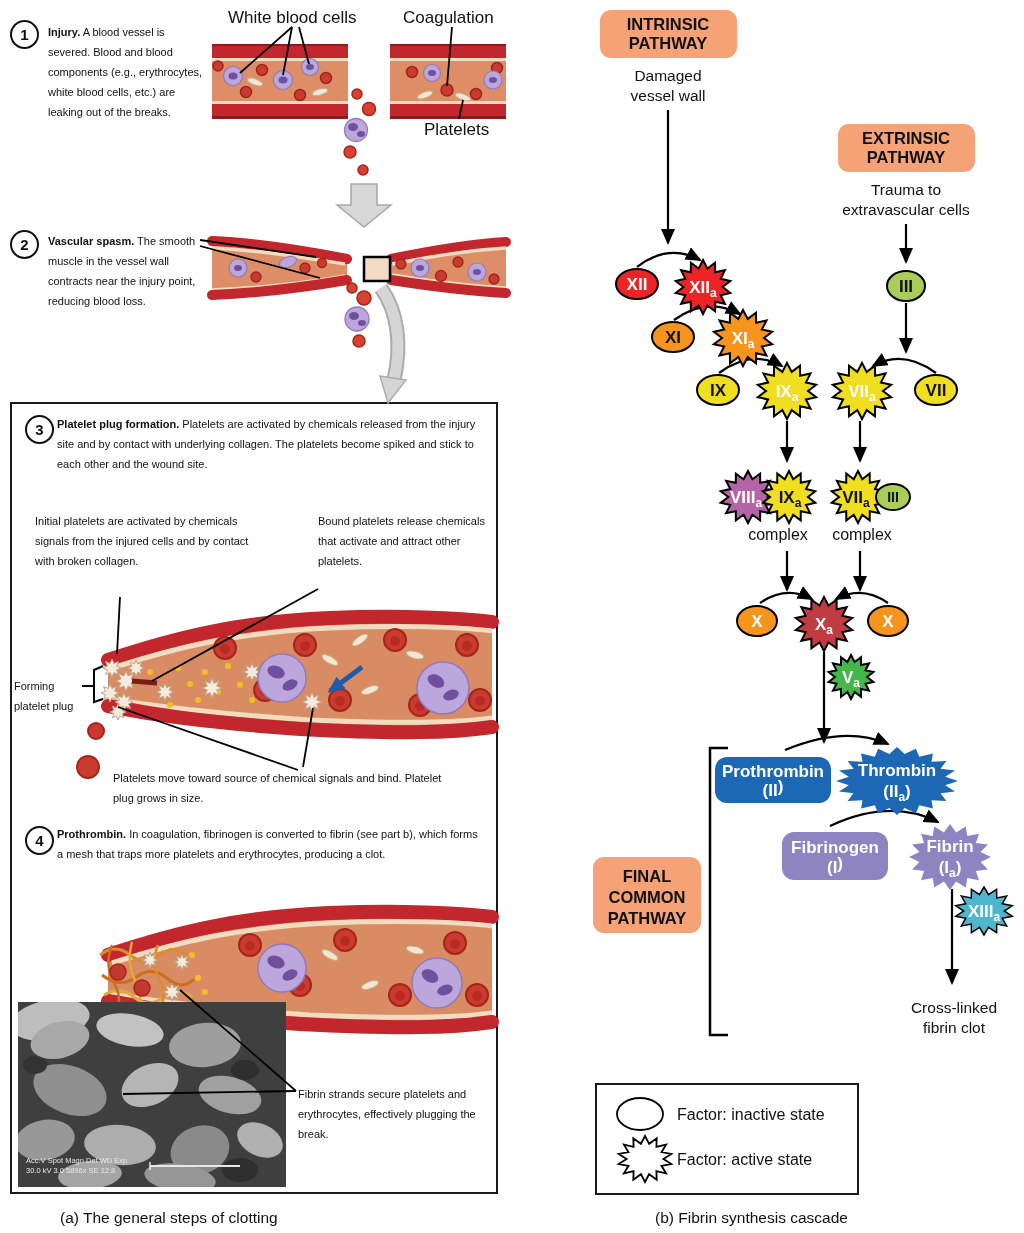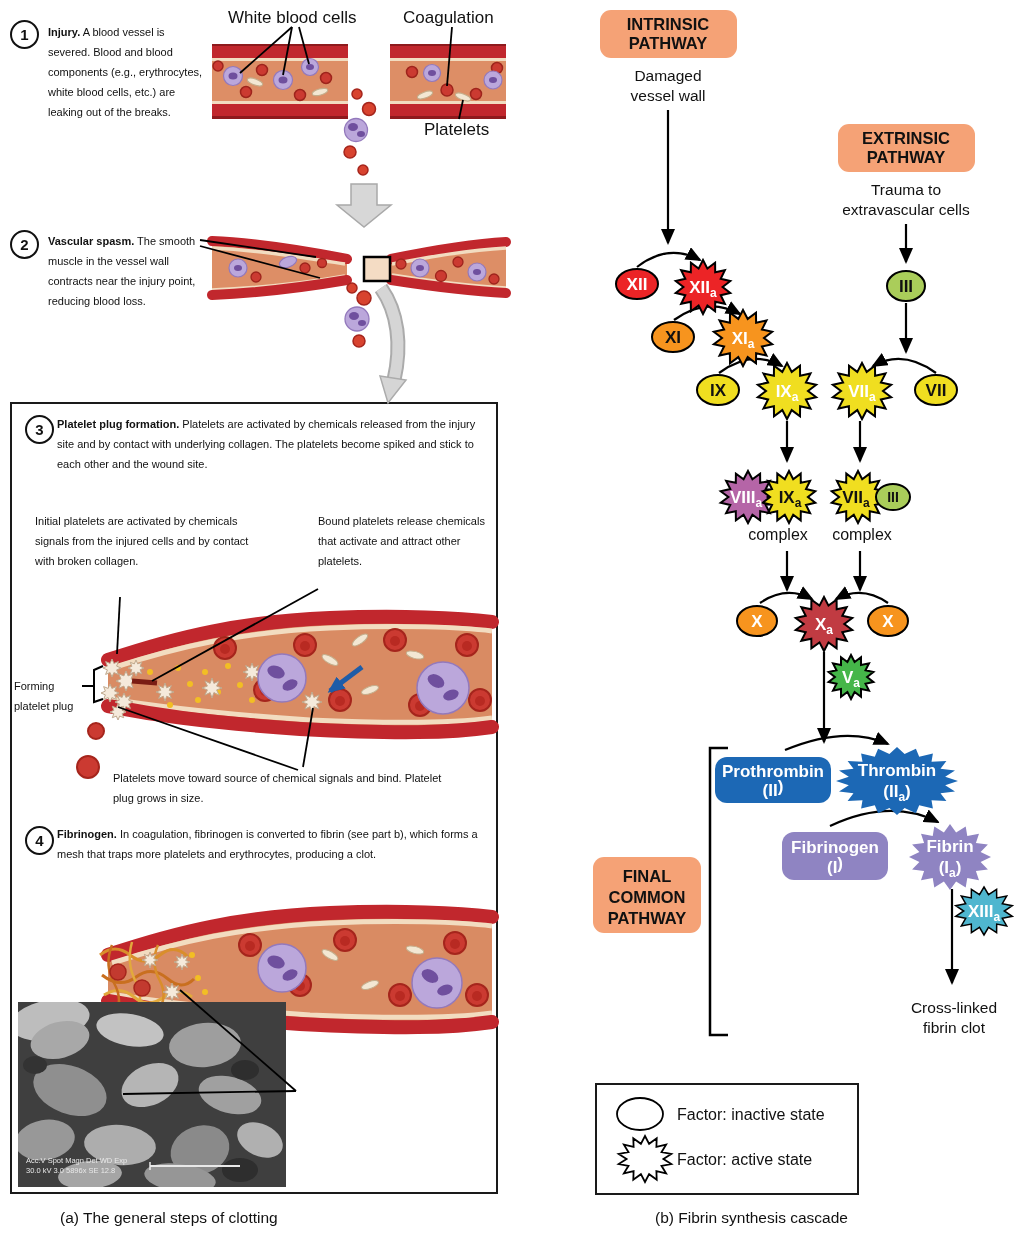--- a/index.html
+++ b/index.html
@@ -460,18 +460,19 @@
   <div class="txt" style="left:57px;top:414px;width:430px">
     <b>Platelet plug formation.</b> <span>Platelets are activated by chemicals released from the injury site and by contact with underlying collagen. The platelets become spiked and stick to each other and the wound site.</span>
   </div>
   <div class="txt" style="left:35px;top:511px;width:228px">Initial platelets are activated by chemicals signals from the injured cells and by contact with broken collagen.</div>
   <div class="txt" style="left:318px;top:511px;width:172px">Bound platelets release chemicals that activate and attract other platelets.</div>
   <div class="txt" style="left:14px;top:676px;width:66px">Forming platelet plug</div>
   <div class="txt" style="left:113px;top:768px;width:345px">Platelets move toward source of chemical signals and bind. Platelet plug grows in size.</div>
 
   <div class="num" style="left:25px;top:826px">4</div>
   <div class="txt" style="left:57px;top:824px;width:425px">
-    <b>Fibrinogen.</b> <span>In coagulation, fibrinogen is converted to fibrin (see part b), which forms a mesh that traps more platelets and erythrocytes, producing a clot.</span>
+    <b>Prothrombin.</b> <span>In coagulation, fibrinogen is converted to fibrin (see part b), which forms a mesh that traps more platelets and erythrocytes, producing a clot.</span>
   </div>
+  <div class="txt" style="left:298px;top:1084px;width:196px">Fibrin strands secure platelets and erythrocytes, effectively plugging the break.</div>
 
   <div class="cap" style="left:60px;top:1209px;width:390px">(a) The general steps of clotting</div>
   <div class="cap" style="left:655px;top:1209px;width:300px">(b) Fibrin synthesis cascade</div>
 </div>
 
 </body></html>

